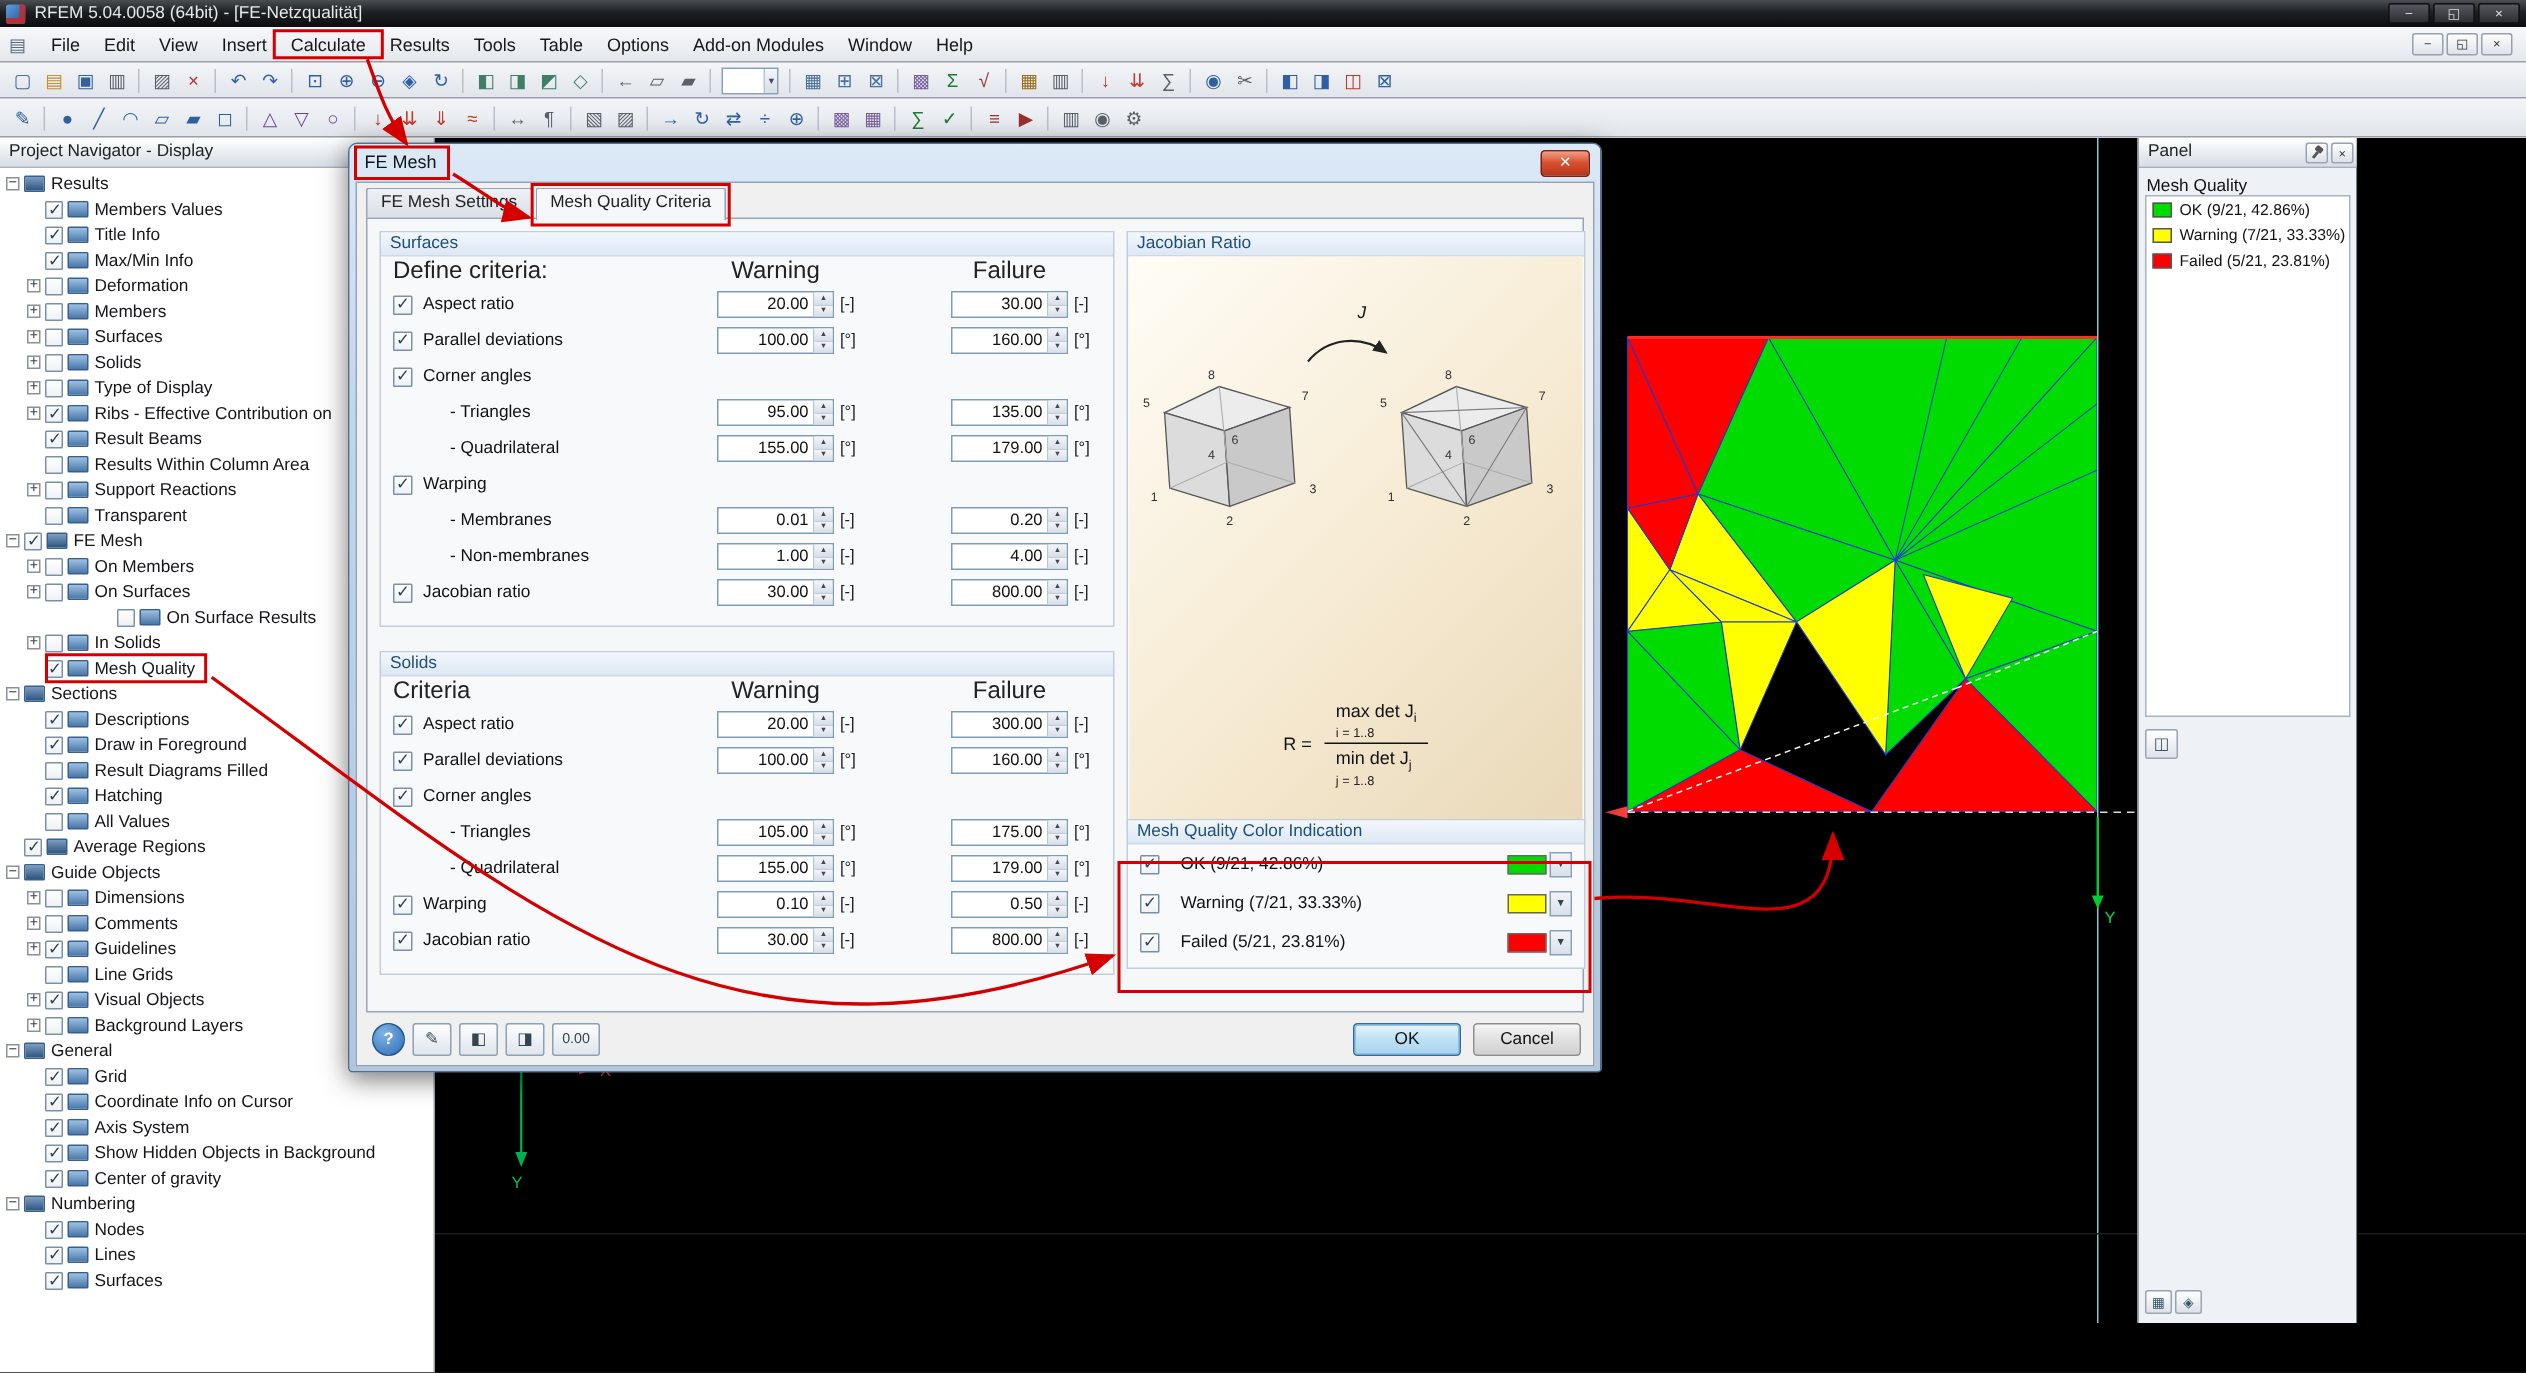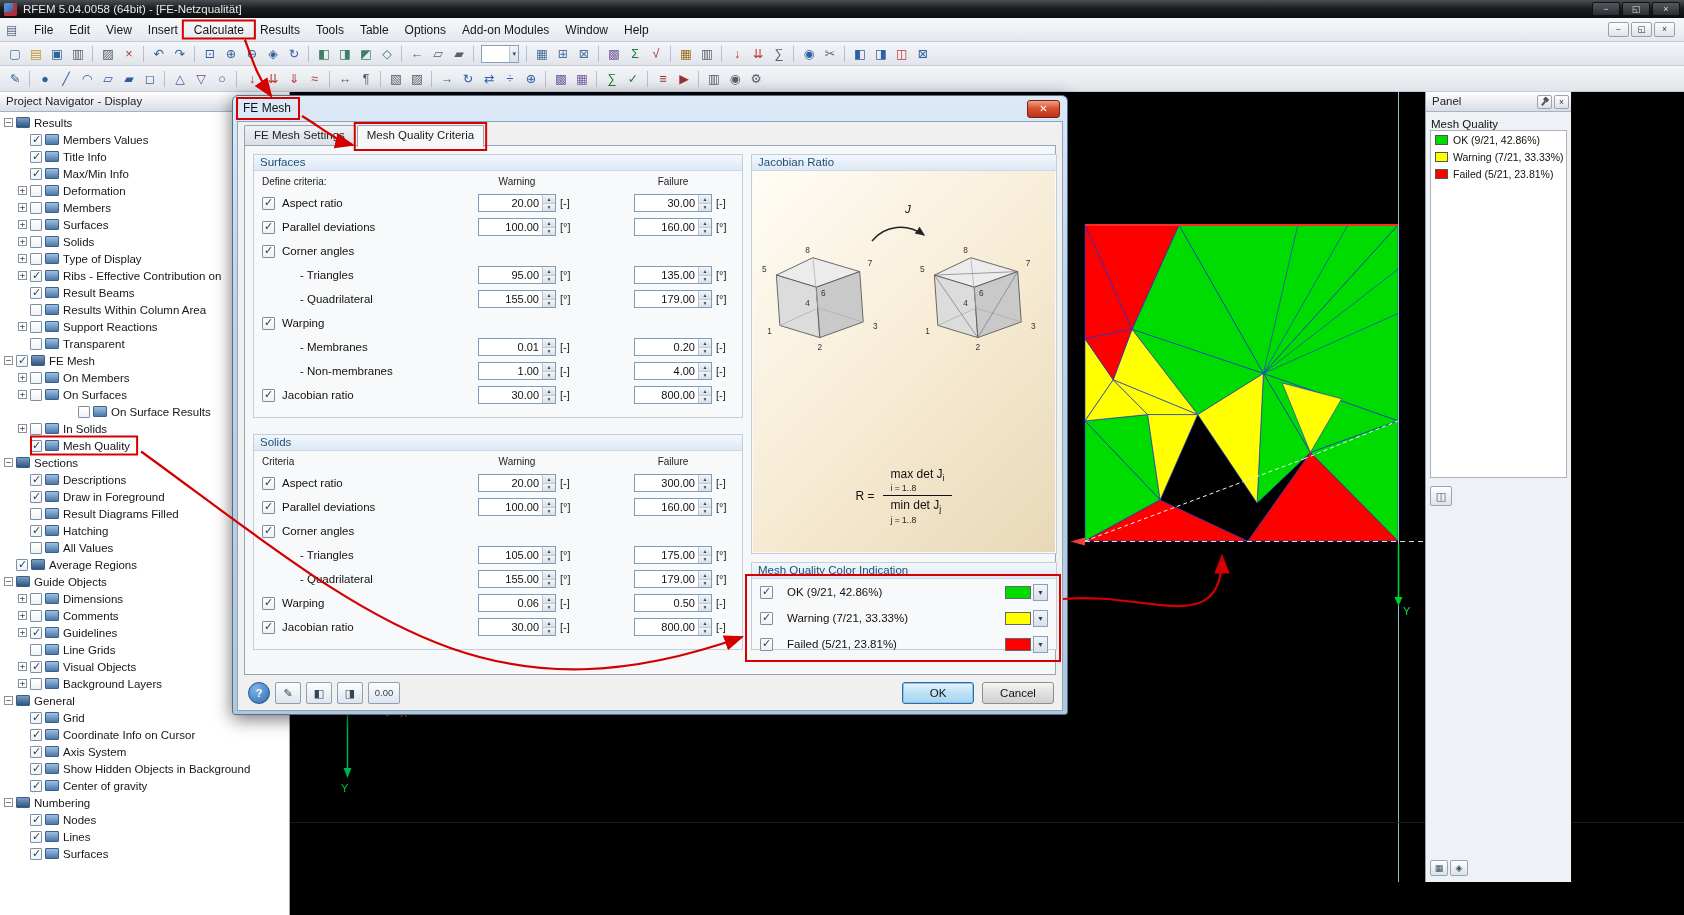--- a/index.html
+++ b/index.html
@@ -99,22 +99,22 @@
   .tab{display:inline-block;padding:0 9px;line-height:19px;font-size:11.5px;border:1px solid #96a5b6;
     border-bottom:none;border-radius:2px 2px 0 0;background:linear-gradient(#eef1f5,#d9dee6);margin-right:2px;color:#222}
   .tab.active{background:#f6f7f9;position:relative;z-index:2;height:22px}
   .page{position:absolute;left:6px;top:23px;width:812px;height:530px;background:#f6f7f9;border:1px solid #96a5b6}
   .grp{position:absolute;border:1px solid #c3cedb;background:#f8f9fb}
   .gband{height:16px;line-height:15px;padding-left:6px;font-size:11.5px;color:#1f4e79;
     background:linear-gradient(#f2f7fd,#dde8f4);border-bottom:1px solid #cdd9e6}
   #g-surfaces{left:8px;top:8px;width:490px;height:264px}
   #g-solids{left:8px;top:288px;width:490px;height:216px}
   #g-jacobian{left:506px;top:8px;width:306px;height:400px}
-  #g-color{left:506px;top:416px;width:306px;height:88px}
-  .colhdr{display:flex;align-items:center;height:20px;font-size:10px;color:#222}
+  #g-color{left:506px;top:400px;width:306px;height:100px}
+  .colhdr{display:flex;align-items:center;height:20px;font-size:16px;color:#222}
   .ch-c{width:224px;padding-left:8px}
   .ch-s{width:78px;text-align:center}
   .ch-s.f{margin-left:78px}
   .drow{display:flex;align-items:center;height:24px}
   .dc1{width:224px;display:flex;align-items:center;padding-left:8px;font-size:11.5px;color:#111;white-space:nowrap}
   .dc1.sub{padding-left:46px}
   .dcb{width:13px;height:13px;border:1px solid #7b8fa5;background:linear-gradient(#fff,#eef2f6);
     margin-right:7px;border-radius:1px;position:relative;flex:0 0 13px}
   .dcb.on::after{content:"✓";position:absolute;left:1px;top:-2px;font-size:11px;color:#2b3f55}
   .spin{width:78px;height:18px;display:flex;border:1px solid #7f9db9;background:#fff}
@@ -925,21 +925,21 @@
                   </span>
                 </span>
                 <span class="unit">[°]</span>
               </div>
               <div class="drow">
                 <span class="dc1">
                   <span class="dcb on"></span>
                   <span>Warping</span>
                 </span>
                 <span class="spin">
-                  <span class="spin-val">0.06</span>
+                  <span class="spin-val">0.10</span>
                   <span class="spin-btns">
                     <span class="sb up">▲</span>
                     <span class="sb dn">▼</span>
                   </span>
                 </span>
                 <span class="unit">[-]</span>
                 <span class="spin second">
                   <span class="spin-val">0.50</span>
                   <span class="spin-btns">
                     <span class="sb up">▲</span>

